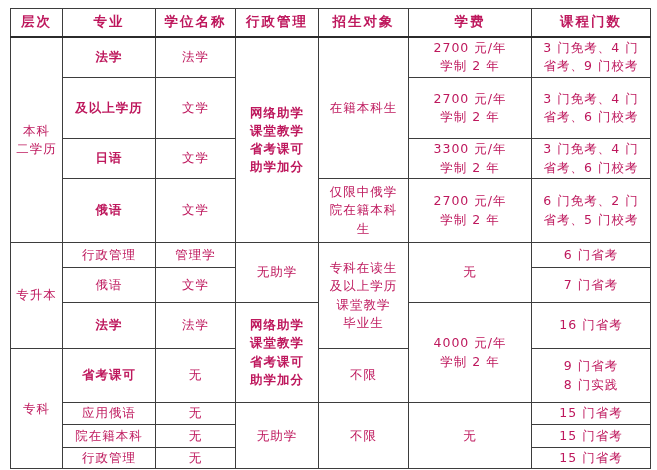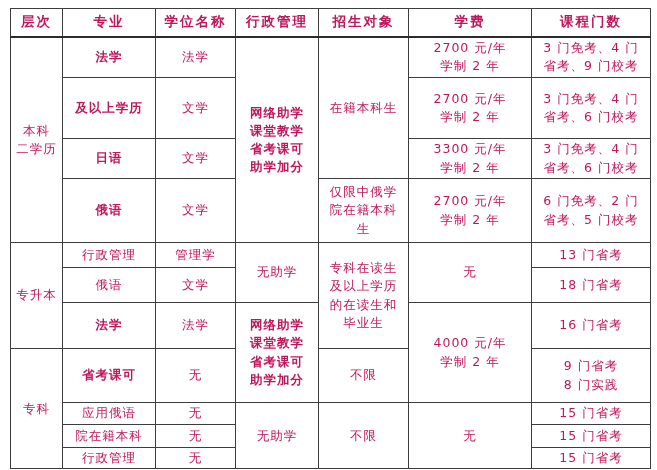--- a/index.html
+++ b/index.html
@@ -118,30 +118,30 @@
 省考、5 门校考</td>
       </tr>
 
       <tr style="height:25px">
         <td rowspan="3">专升本</td>
         <td class="left">行政管理</td>
         <td>管理学</td>
         <td rowspan="2">无助学</td>
         <td rowspan="3">专科在读生
 及以上学历
-的在读生和
+课堂教学
 毕业生</td>
         <td rowspan="2">无</td>
-        <td>13 门省考</td>
+        <td>6 门省考</td>
       </tr>
 
       <tr style="height:35px">
         <td class="left">俄语</td>
         <td>文学</td>
-        <td>18 门省考</td>
+        <td>7 门省考</td>
       </tr>
 
       <tr style="height:46px">
         <td class="bold left">法学</td>
         <td>法学</td>
         <td rowspan="2" class="bold">网络助学
 课堂教学
 省考课可
 助学加分</td>
         <td rowspan="2">4000 元/年

